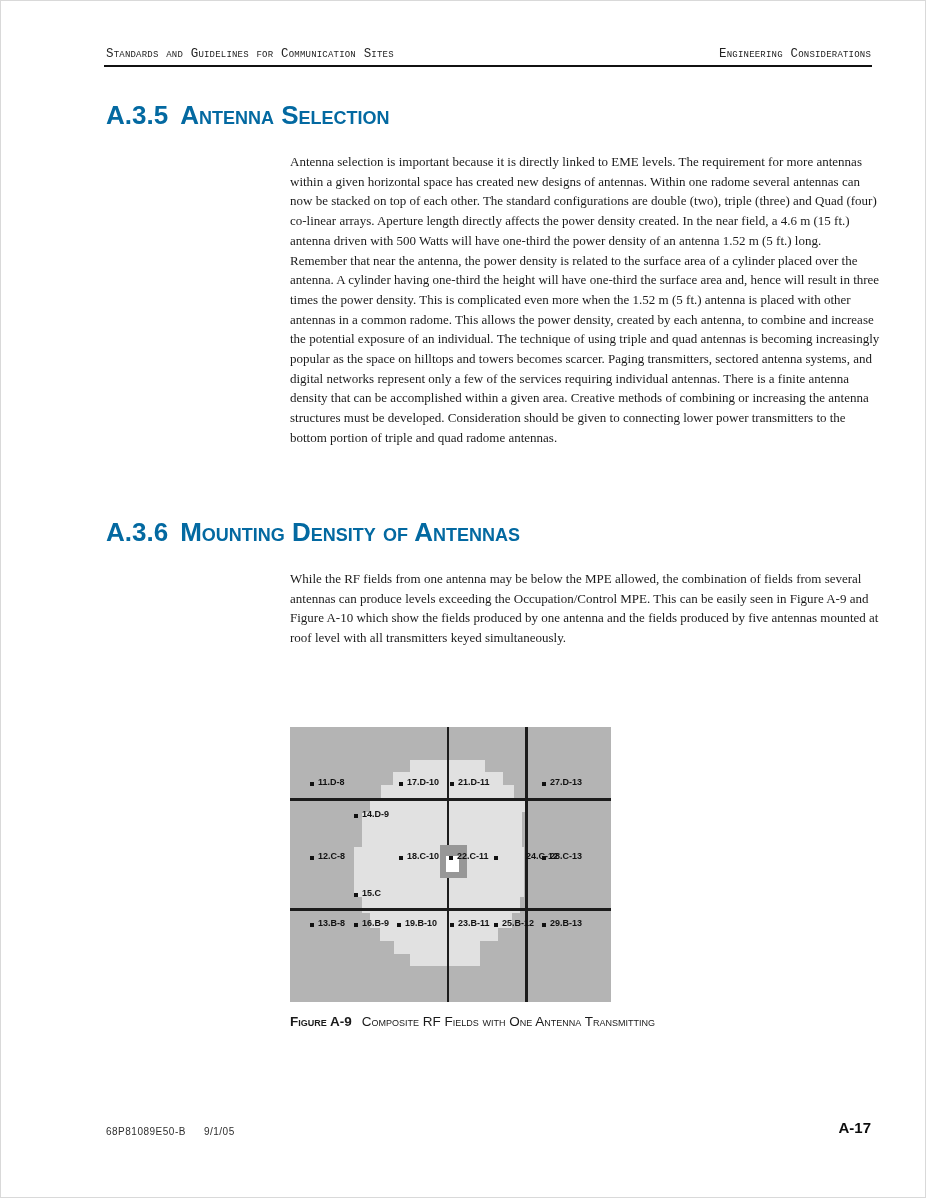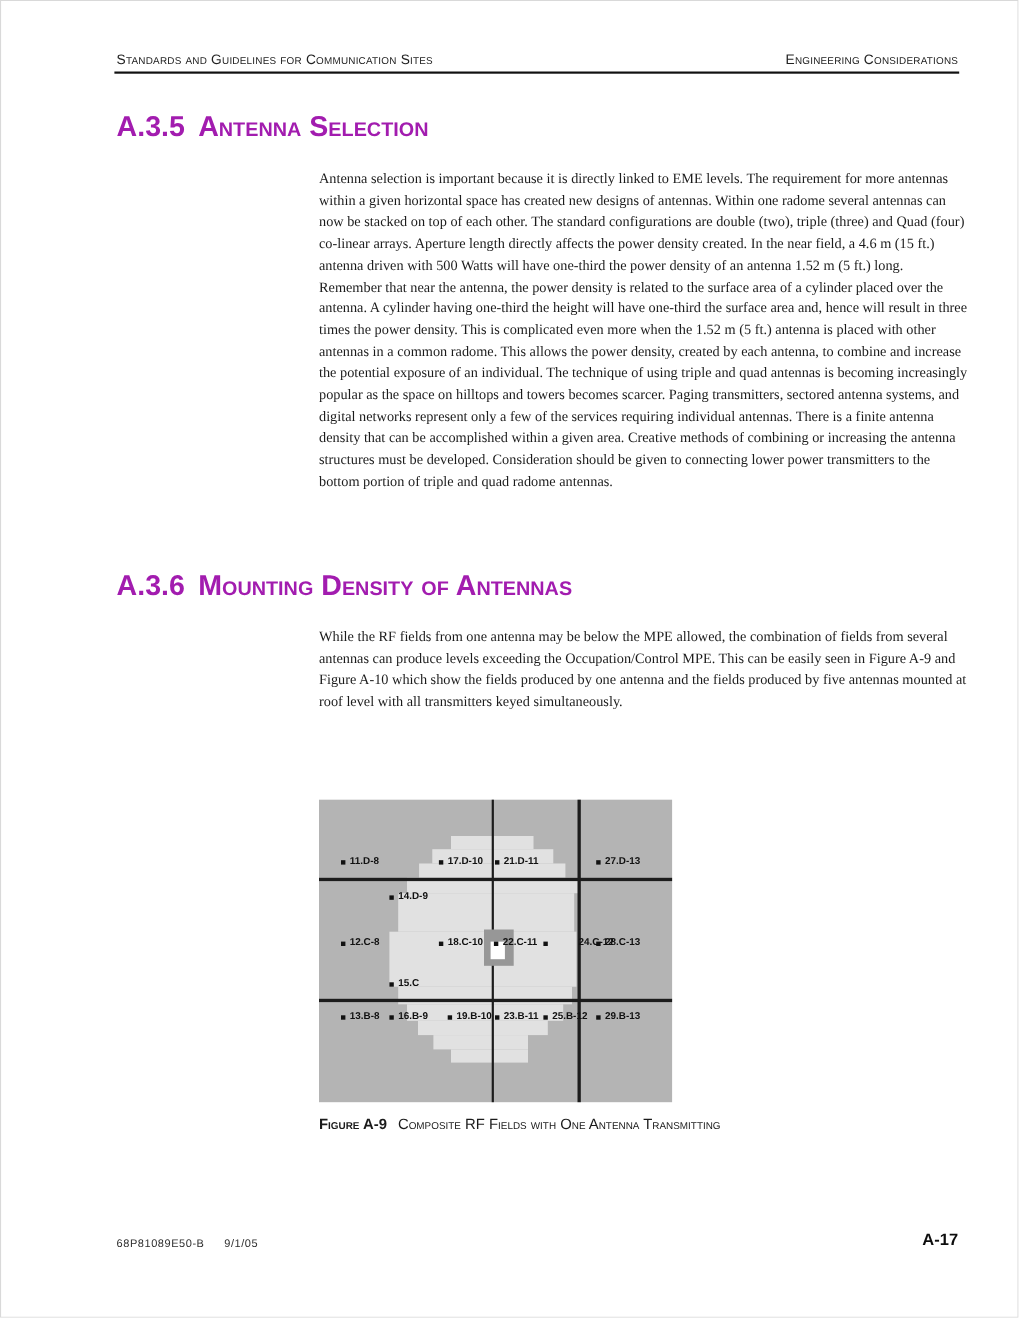--- a/index.html
+++ b/index.html
@@ -9,34 +9,34 @@
     background:#ffffff;
     font-family:"Liberation Serif", serif;
     color:#1b1b1b;
     overflow:hidden;
     box-shadow:inset 0 0 0 1px #d9d9d9;
   }
   
   .hdr{
     position:absolute;top:47px;left:106px;right:55px;
     display:flex;justify-content:space-between;
-    font-family:Liberation Sans, sans-serif;
+    font-family:Liberation Mono, monospace;
     font-variant:small-caps;
     font-size:12.5px;letter-spacing:.2px;color:#222;
   }
   .hdr-rule{
     position:absolute;top:65px;left:104px;width:768px;height:2px;
     background:#111;
   }
   
   .sec-head{
     position:absolute;left:106px;
     font-family:"Liberation Sans", sans-serif;
     font-weight:bold;font-variant:small-caps;
-    font-size:26px;color:#a21caf;white-space:nowrap;
+    font-size:26px;color:#0369a1;white-space:nowrap;
   }
   .sec-head .num{margin-right:12px;font-variant:normal;}
   #head-1{top:100px;}
   #head-2{top:517px;}
   
   .body-par{
     position:absolute;left:290px;width:590px;
     font-size:13px;line-height:19.7px;
     text-align:left;color:#1b1b1b;
   }
@@ -187,21 +187,21 @@
           <span>28.C-13</span>
         </div>
         <div class="fig-label" style="left: 20px; top: 191px;">
           <span class="dot"></span>
           <span>13.B-8</span>
         </div>
         <div class="fig-label" style="left: 64px; top: 191px;">
           <span class="dot"></span>
           <span>16.B-9</span>
         </div>
-        <div class="fig-label" style="left: 117px; top: 191px; text-align: center;">
+        <div class="fig-label" style="left: 107px; top: 191px; text-align: center;">
           <span class="dot"></span>
           <span>19.B-10</span>
         </div>
         <div class="fig-label" style="left: 160px; top: 191px;">
           <span class="dot"></span>
           <span>23.B-11</span>
         </div>
         <div class="fig-label" style="left: 204px; top: 191px;">
           <span class="dot"></span>
           <span>25.B-12</span>

